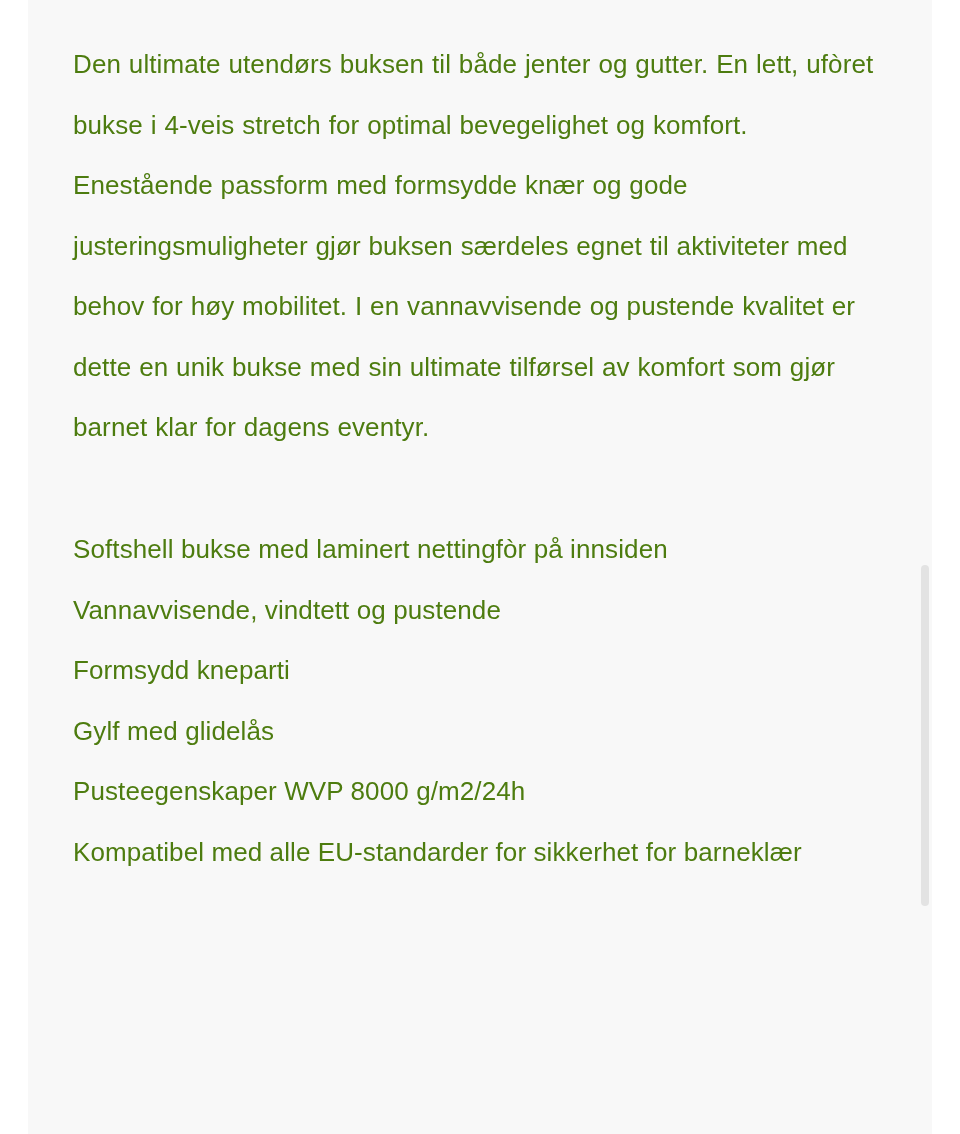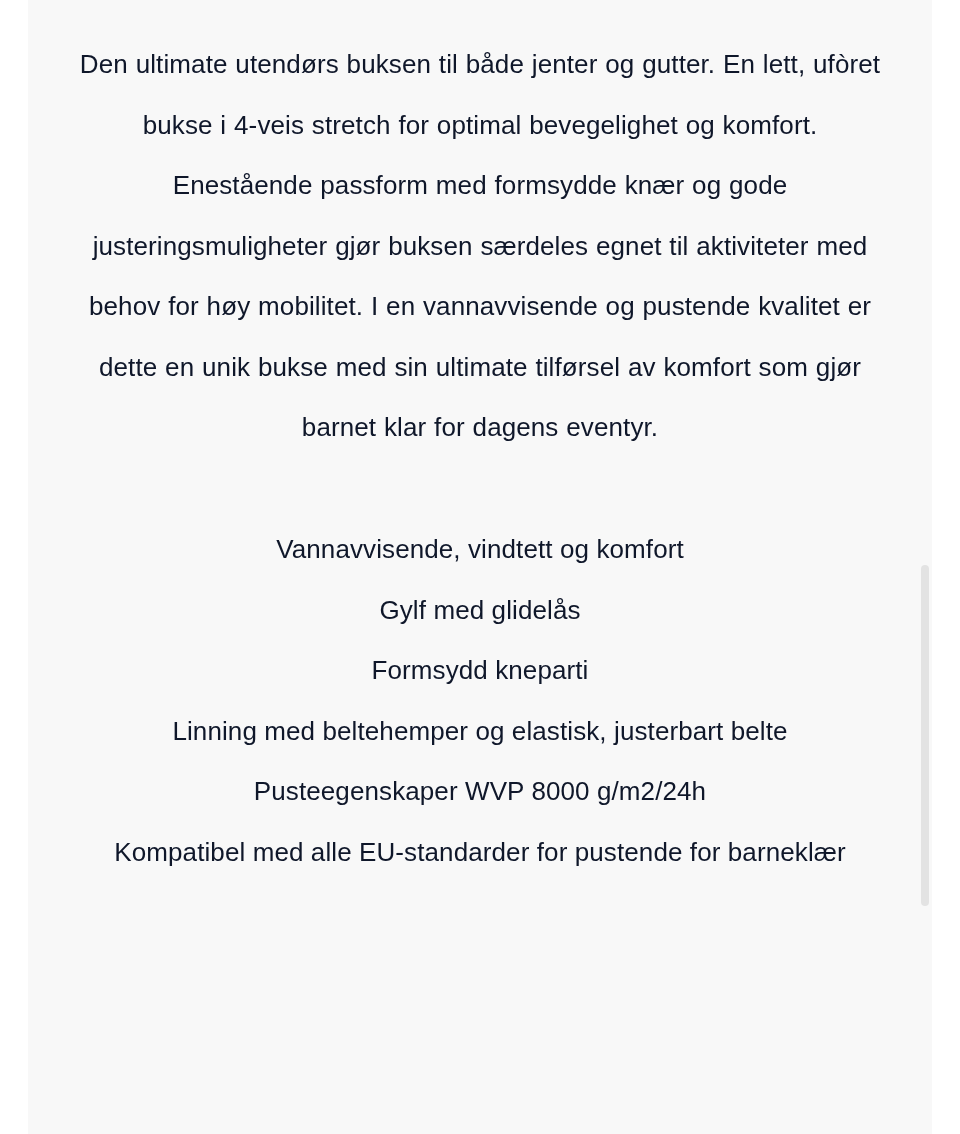--- a/index.html
+++ b/index.html
@@ -41,24 +41,24 @@
     width: 904px;
     padding: 0;
     box-sizing: border-box;
   }
 
   
   .desc-paragraph,
   .feature-list {
     margin: 0;
     padding: 0;
-    color: #0f172a;
+    color: #4d7c0f;
     font-size: 26px;
     line-height: 60.5px;
-    text-align: center;
+    text-align: left;
     font-weight: 400;
     letter-spacing: 0.1px;
     -webkit-font-smoothing: antialiased;
   }
 
   .desc-paragraph {
     position: absolute;
     left: 45px;
     top: 34px;
     width: 814px;
@@ -103,26 +103,26 @@
 <body>
 
 <div class="page">
 
   <div class="content-panel">
     <div class="content-inner">
 
       <p class="desc-paragraph">Den ultimate utendørs buksen til både jenter og gutter. En lett, ufòret bukse i 4-veis stretch for optimal bevegelighet og komfort. Enestående passform med formsydde knær og gode justeringsmuligheter gjør buksen særdeles egnet til aktiviteter med behov for høy mobilitet. I en vannavvisende og pustende kvalitet er dette en unik bukse med sin ultimate tilførsel av komfort som gjør barnet klar for dagens eventyr.</p>
 
       <ul class="feature-list">
-        <li>Vannavvisende, vindtett og komfort</li>
+        <li>Softshell bukse med laminert nettingfòr på innsiden</li>
+        <li>Vannavvisende, vindtett og pustende</li>
+        <li>Formsydd kneparti</li>
         <li>Gylf med glidelås</li>
-        <li>Formsydd kneparti</li>
-        <li>Linning med beltehemper og elastisk, justerbart belte</li>
         <li>Pusteegenskaper WVP 8000 g/m2/24h</li>
-        <li>Kompatibel med alle EU-standarder for pustende for barneklær</li>
+        <li>Kompatibel med alle EU-standarder for sikkerhet for barneklær</li>
       </ul>
 
     </div>
 
     <div class="scrollbar-track">
       <div class="scrollbar-thumb"></div>
     </div>
   </div>
 
 </div>

